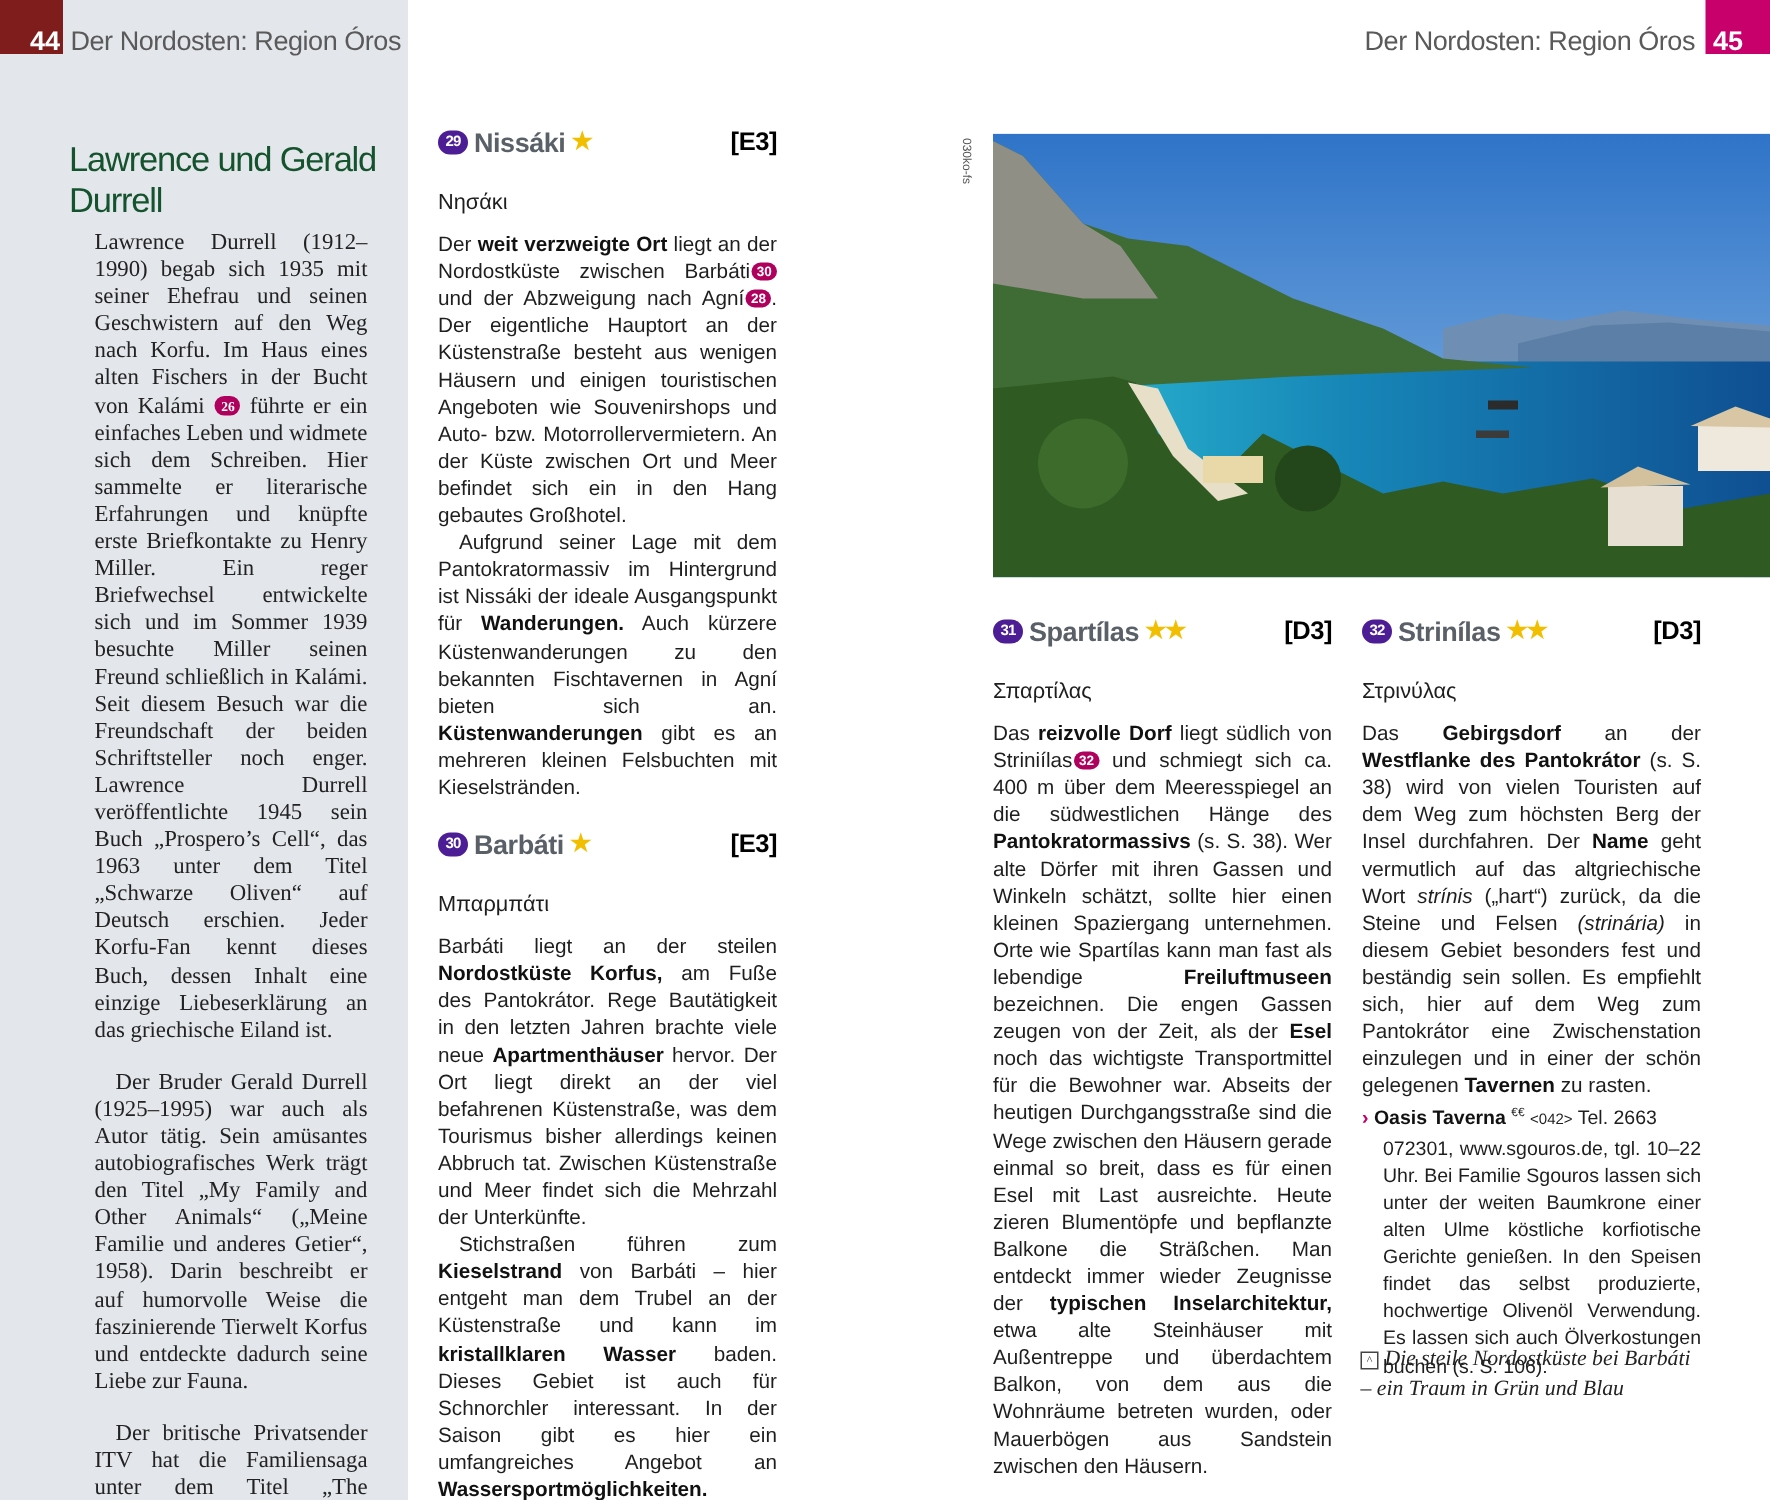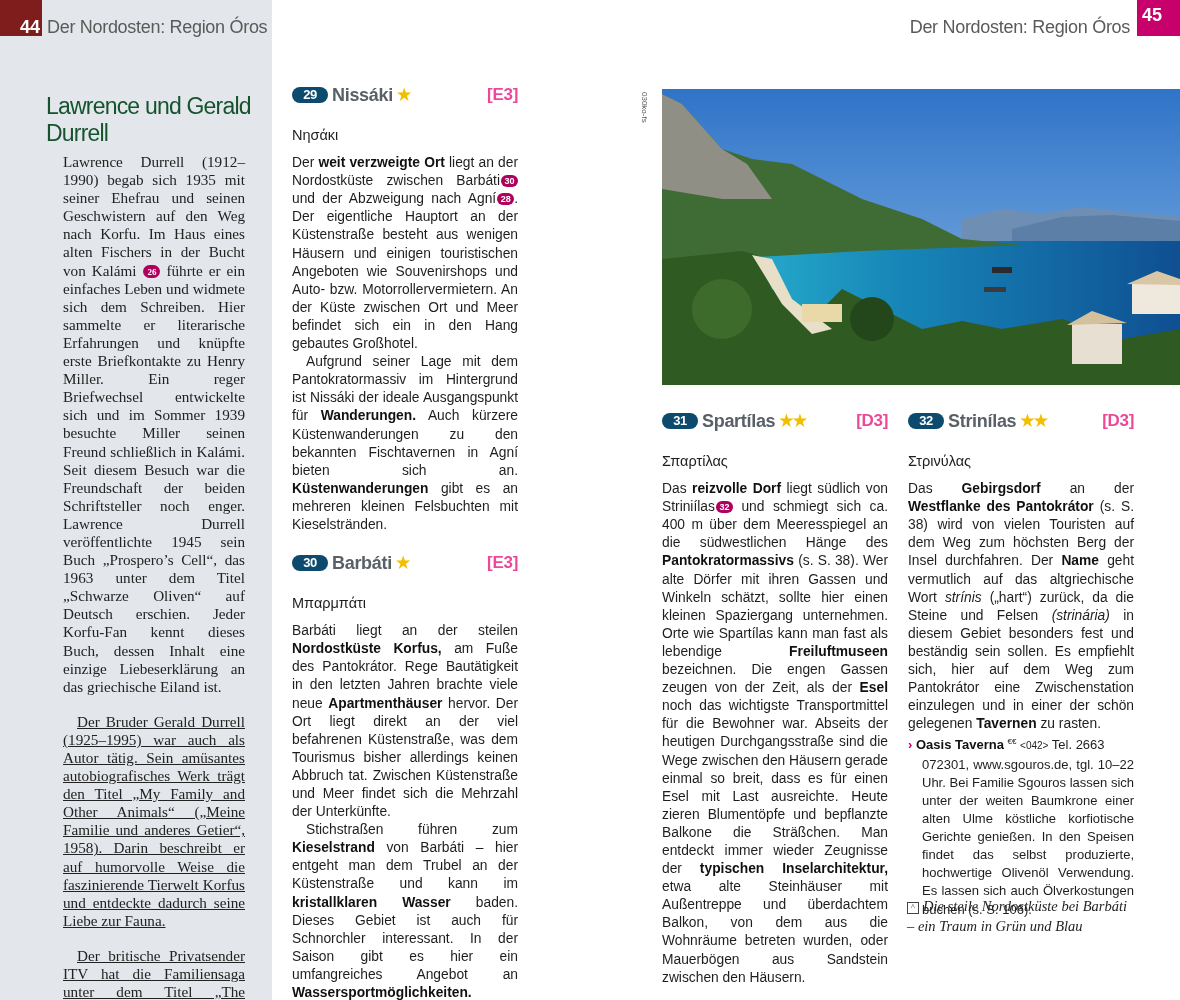--- a/index.html
+++ b/index.html
@@ -1,36 +1,36 @@
 <!DOCTYPE html>
 <html><head>
   <meta charset="utf-8">
   <style>
     html, body { margin:0; padding:0; }
     body { width:1180px; height:1000px; position:relative; background:#fff; overflow:hidden; font-family:"Liberation Sans", sans-serif; color:#1a1a1a; }
     .sidebar-bg { position:absolute; left:0; top:0; width:272px; height:1000px; background:#e3e6ea; }
     .pagenum-left { position:absolute; left:0; top:0; width:42px; height:36px; background:#7f1d1d; color:#fff; font-family:"Liberation Sans Narrow","Liberation Sans",sans-serif; font-size:18px; font-weight:bold; text-align:right; box-sizing:border-box; padding:18px 2px 4px 0; line-height:18px; }
     .runhead-left { position:absolute; left:47px; top:17px; font-size:18px; color:#5a5a5a; letter-spacing:-0.3px; }
     .runhead-right { position:absolute; right:50px; top:17px; font-size:18px; color:#5a5a5a; letter-spacing:-0.3px; }
-    .pagenum-right { position:absolute; right:0; top:0; width:43px; height:36px; background:#c8006b; color:#fff; font-size:18px; font-weight:bold; box-sizing:border-box; padding:6px 0 0 5px; line-height:18px; }
+    .pagenum-right { position:absolute; right:0; top:0; width:43px; height:36px; background:#c8006b; color:#fff; font-size:18px; font-weight:bold; box-sizing:border-box; padding:18px 0 0 5px; line-height:18px; }
 
     .box-title { position:absolute; left:46px; top:93px; width:220px; font-size:23px; color:#14532d; letter-spacing:-0.8px; font-family:"Liberation Sans", sans-serif; }
     .box-text { position:absolute; left:46px; top:136px; width:216px; font-family:"Liberation Serif", serif; font-size:15.2px; line-height:18.1px; text-align:justify; hyphens:manual; color:#222; }
     .box-text p { margin:17px; text-indent:0; }
-    .box-text p + p { text-indent:14px;text-decoration:underline; }
+    .box-text p + p { text-indent:14px; }
 
     .col { position:absolute; font-size:13.8px; line-height:18.1px; text-align:justify; color:#1e1e1e; }
     .col p { margin:0; }
     .col p + p { text-indent:14px; }
     .col b { font-weight:bold; color:#111; }
     .entry-head { display:flex; justify-content:space-between; align-items:center; font-size:18px; font-weight:bold; color:#5a6068; letter-spacing:-0.3px; height:22px; }
     .entry-head .left { display:flex; align-items:center; gap:4px; }
-    .num-badge { display:inline-flex; align-items:center; justify-content:center; background:#0c4a6e; color:#fff; border-radius:9px; font-size:13px; font-weight:bold; width:36px; height:16px; letter-spacing:-0.5px; }
+    .num-badge { display:inline-flex; align-items:center; justify-content:center; background:#4c1d95; color:#fff; border-radius:9px; font-size:10px; font-weight:bold; width:20px; height:16px; letter-spacing:-0.5px; }
     .star { color:#f2bf00; font-size:16px; letter-spacing:-1px; }
-    .grid-ref { color:#ec4899; font-size:17px; }
+    .grid-ref { color:#000000; font-size:17px; }
     .greek { font-size:14.5px; margin:20px 0 10px 0; color:#1e1e1e; }
     .inline-badge { display:inline-flex; align-items:center; justify-content:center; background:#b0005e; color:#fff; border-radius:7px; font-size:9px; font-weight:bold; width:17px; height:12px; vertical-align:1px; margin-left:1px; }
     .box-text .inline-badge { width:17px; height:13px; }
 
     .photo { position:absolute; left:662px; top:89px; width:518px; height:296px; overflow:hidden; }
     .photo-credit { position:absolute; left:640px; top:92px; font-size:8px; color:#555; writing-mode:vertical-rl; }
 
     .tip { font-family:"Liberation Sans Narrow","Liberation Sans",sans-serif; font-size:13px; line-height:18.1px; color:#1e1e1e; }
     .tip .arrow { color:#c8006b; font-weight:bold; }
     .tip .indent { padding-left:14px; display:block; }

